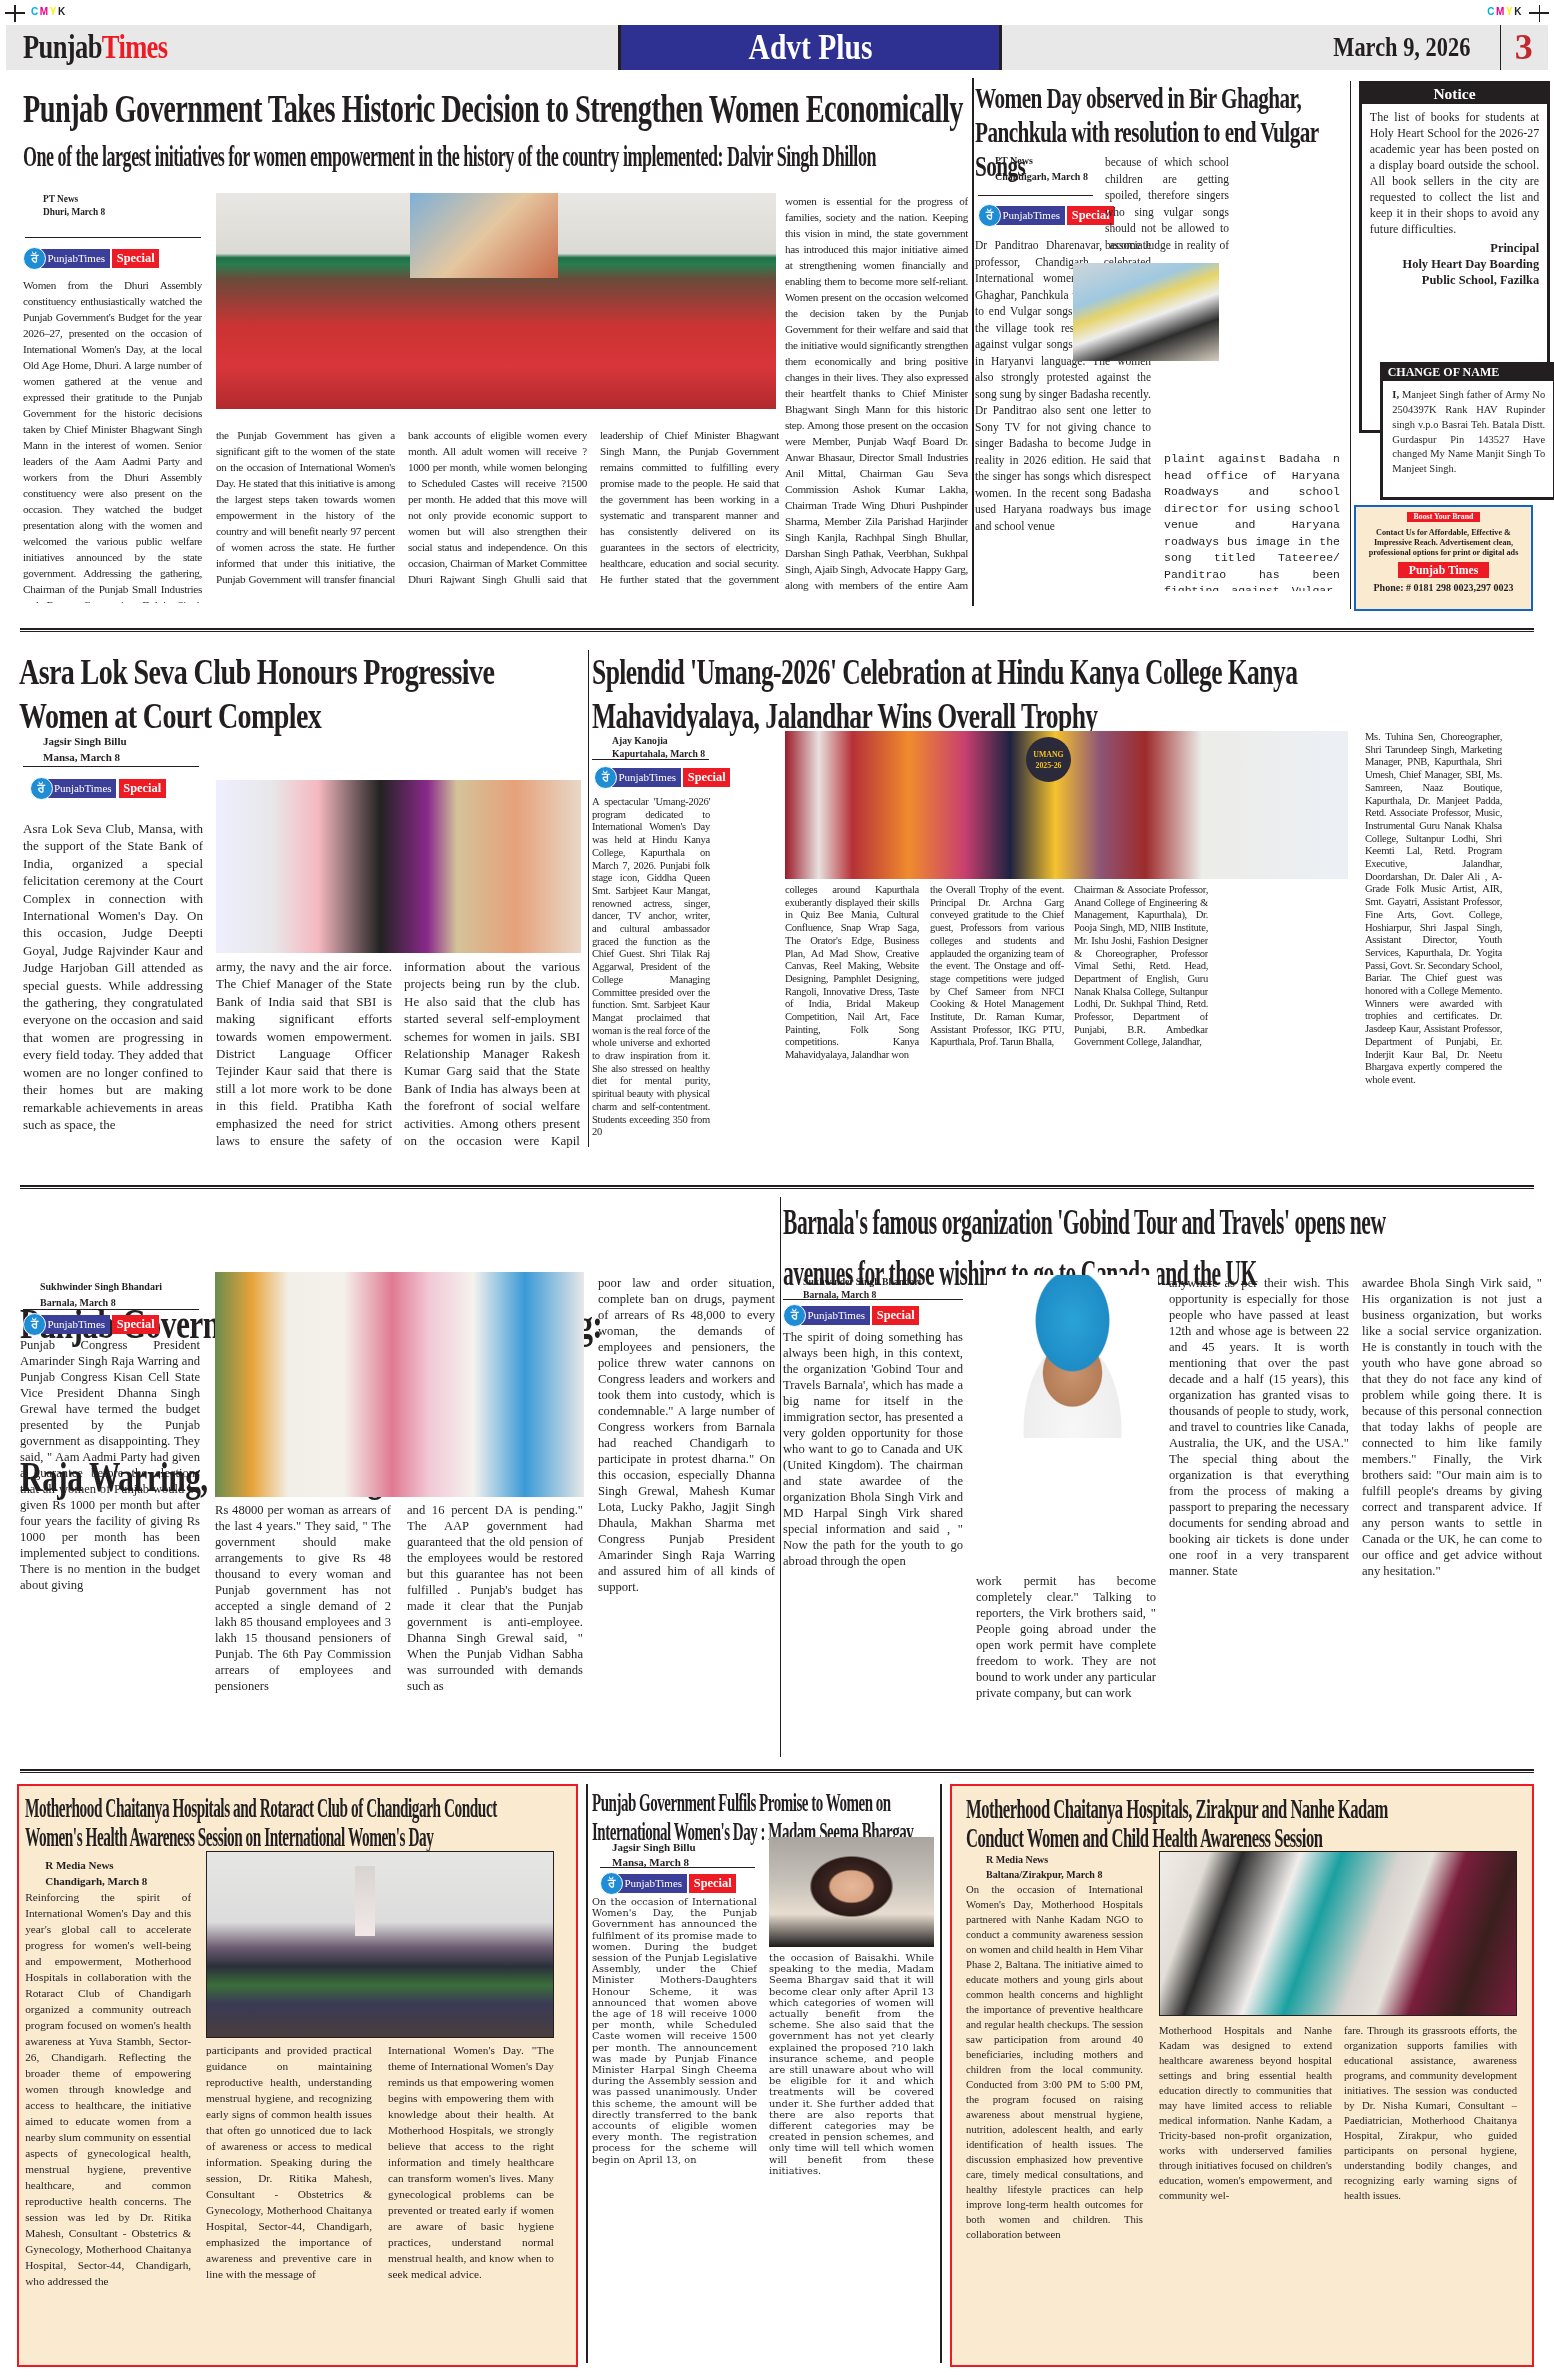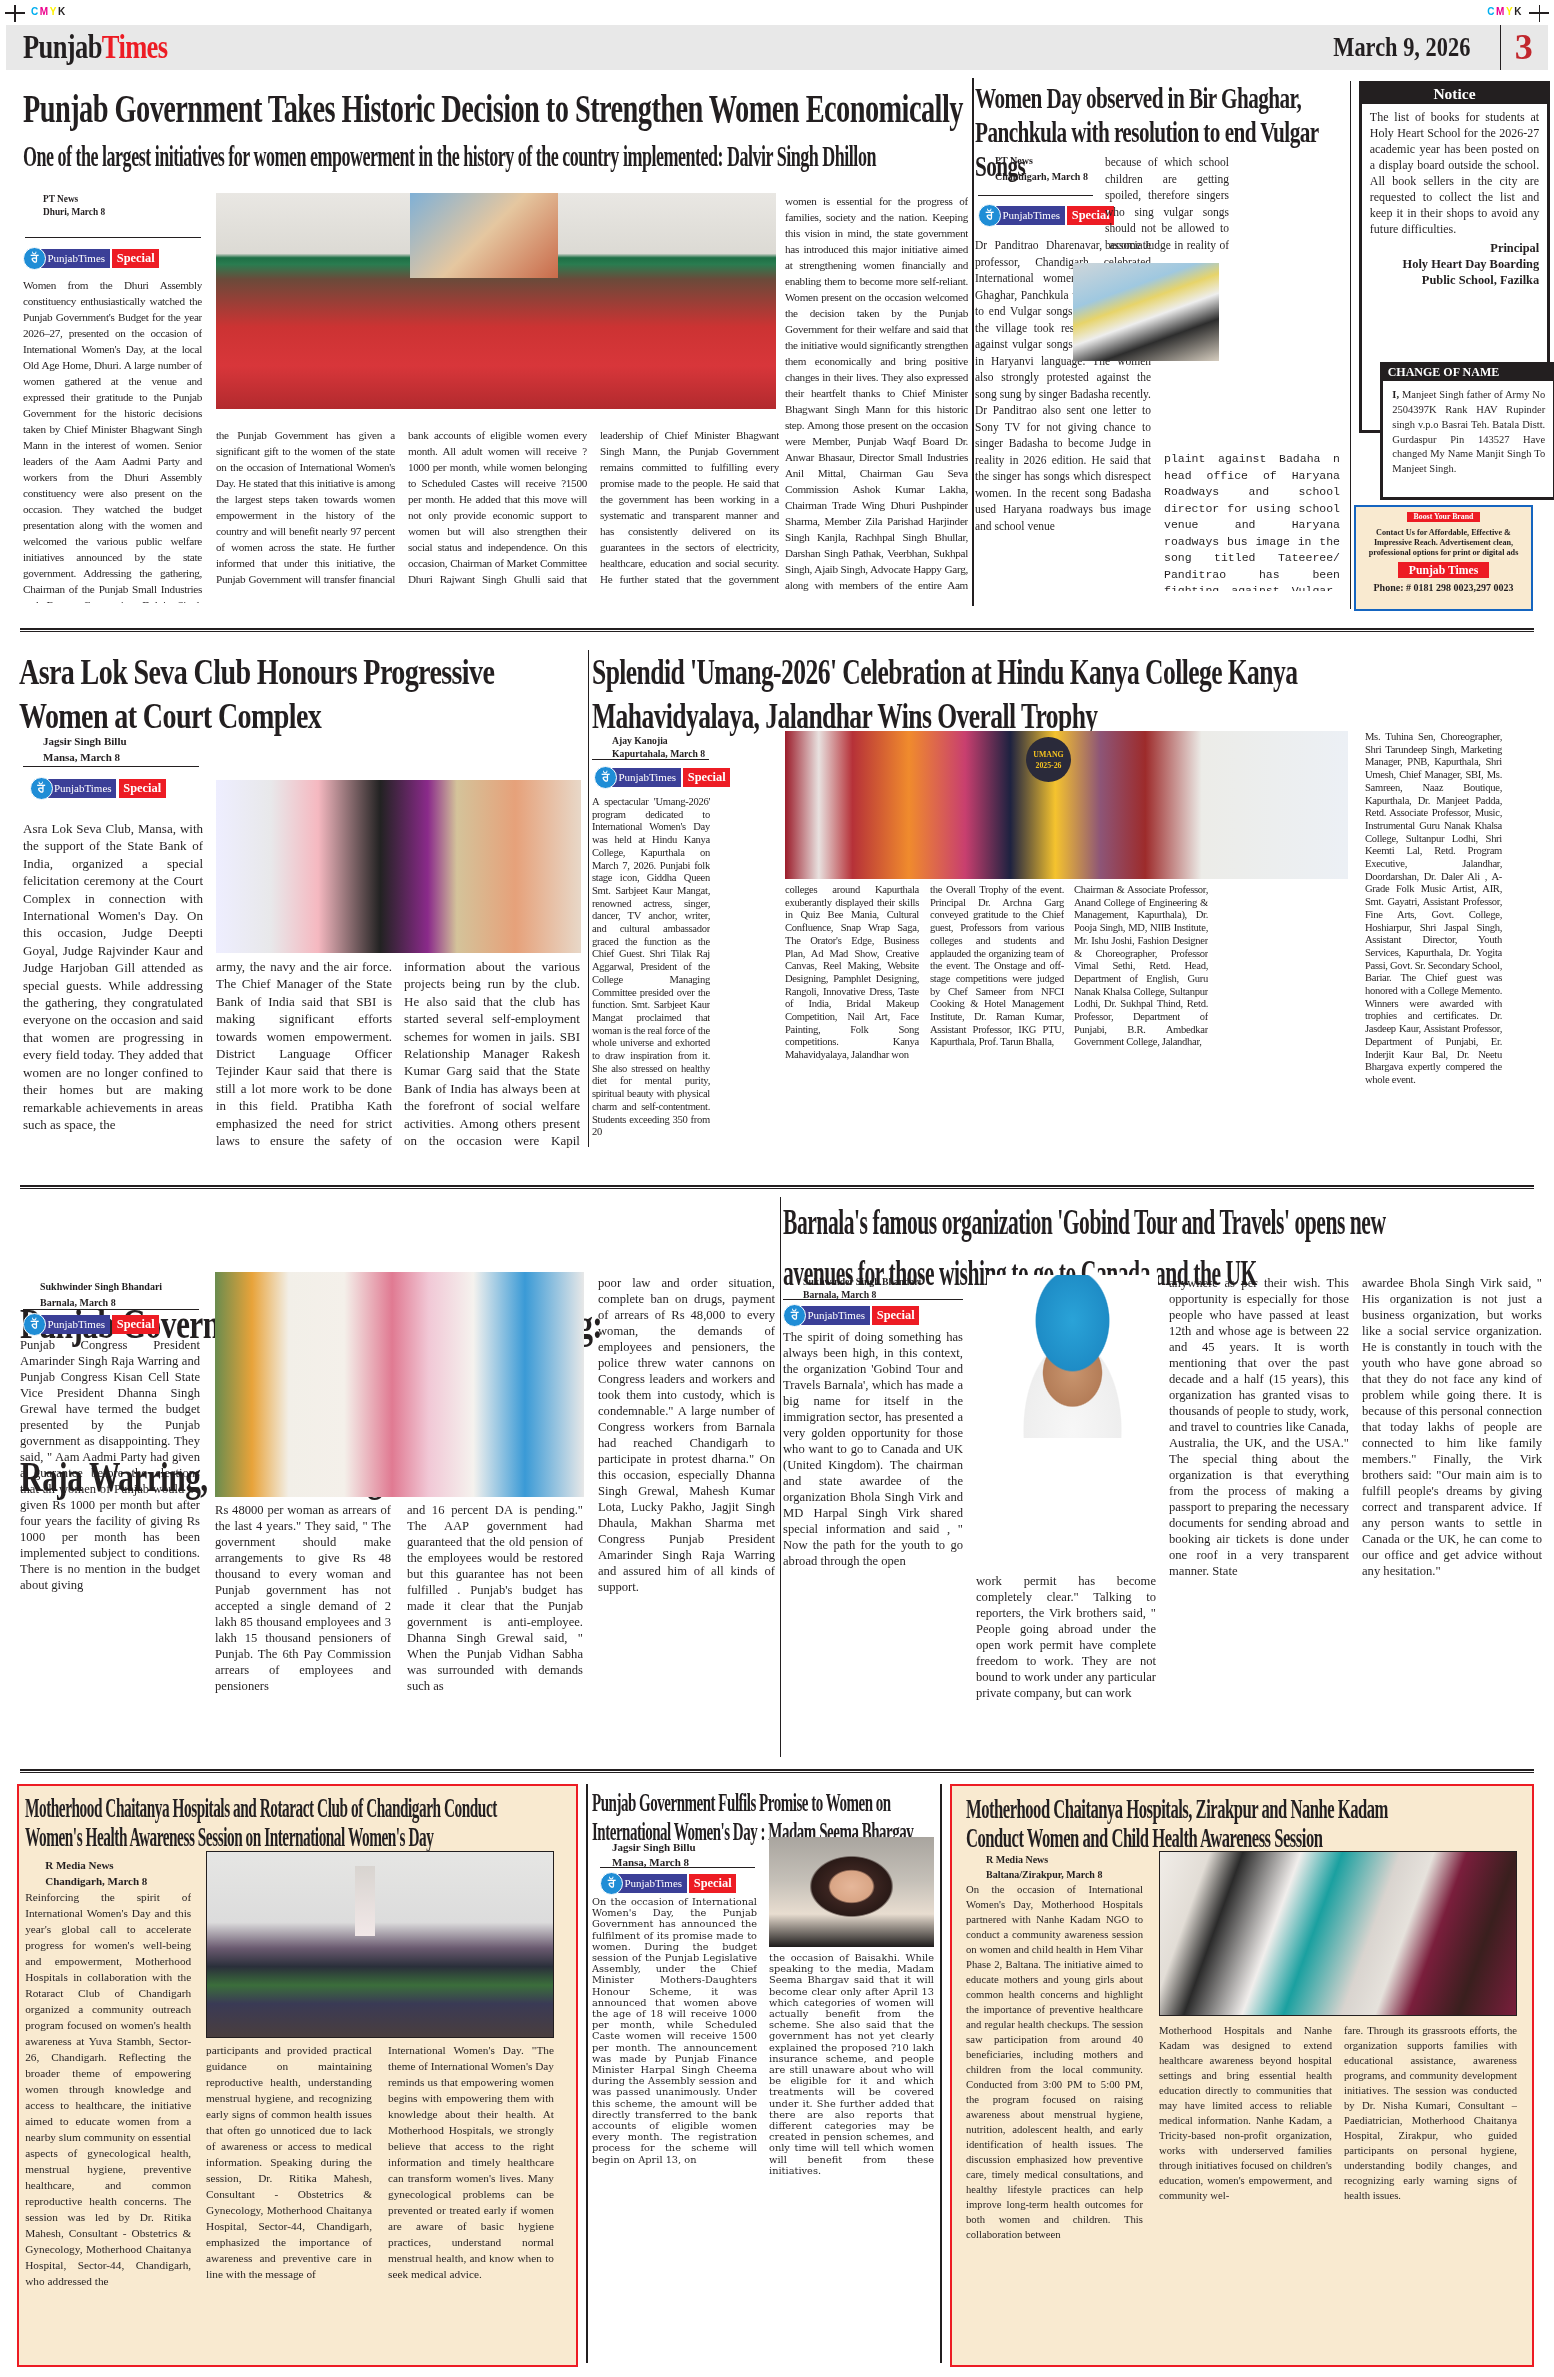--- a/index.html
+++ b/index.html
@@ -45,20 +45,21 @@
 </div>
 <div class="cmyk" style="right:31px;">
   <span class="c">C</span><span class="m">M</span><span class="y">Y</span><span class="k">K</span>
 </div>
 <div class="reg" style="right:4.7px;"></div>
 
 <header class="masthead">
   <div class="brand">
     <span class="p1">Punjab</span><span class="p2">Times</span>
   </div>
+  <div class="section-box"><span>Advt Plus</span></div>
   <div class="date">March 9, 2026</div>
   <div class="pagenum">3</div>
 </header>
 
 <article>
   <h1 class="abs headline" style="left:23px; top:85px; font-size:40px; transform:scaleX(0.71);">Punjab Government Takes Historic Decision to Strengthen Women Economically</h1>
   <h2 class="abs headline" style="left:23px; top:140px; font-size:29.5px; transform:scaleX(0.61);">One of the largest initiatives for women empowerment in the history of the country implemented: Dalvir Singh Dhillon</h2>
 
   <div class="abs byline" style="left:23px; top:193px; width:177px; font-size:9.3px; line-height:13.2px;">
     <div>PT News</div>

